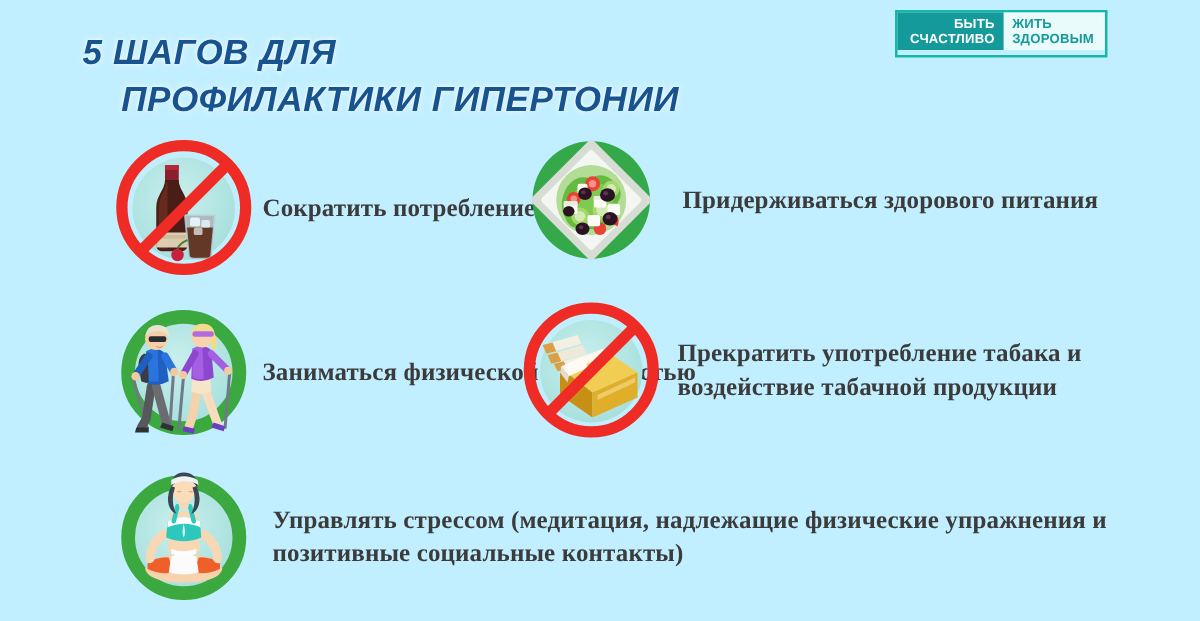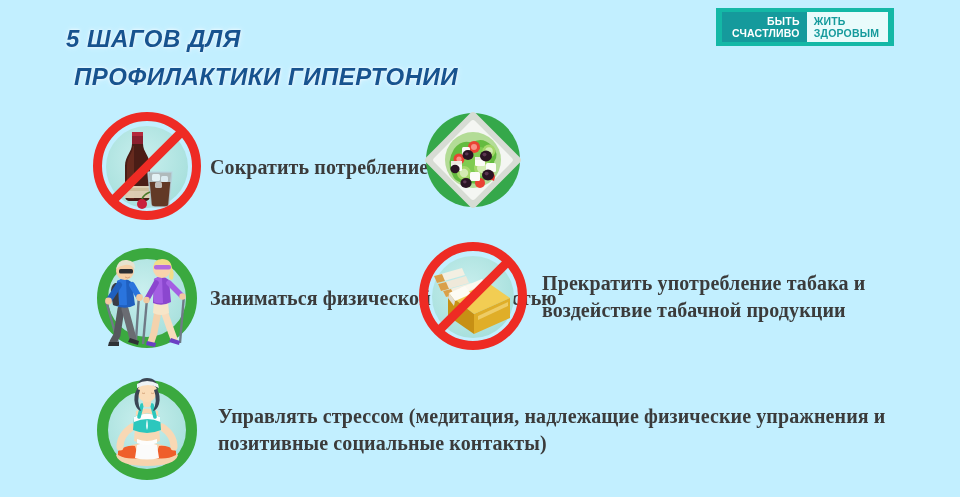--- a/index.html
+++ b/index.html
@@ -21,22 +21,22 @@
     height: 497px;
     background: #c2efff;
   }
 
   
   .logo {
     position: absolute;
     top: 8px;
     left: 716px;
     display: flex;
-    align-items: center;
-    border: 6px solid #14b8a6;
+    align-items: flex-start;
+    border: 2px solid #14b8a6;
     height: 38px;
     box-sizing: border-box;
   }
   .logo-left {
     background: #159a9c;
     color: #ffffff;
     padding: 3px 7px 3px 10px;
     display: flex;
     flex-direction: column;
     justify-content: center;
@@ -65,30 +65,30 @@
   
   .title {
     position: absolute;
     left: 66px;
     top: 4px;
     width: 640px;
     color: #17538f;
     font-family: "Liberation Sans", "DejaVu Sans", sans-serif;
     font-weight: bold;
     font-style: italic;
-    font-size: 24px;
+    font-size: 28px;
     line-height: 38px;
     letter-spacing: 0.5px;
     text-shadow:
       0 0 3px #ffffff,
       0 0 6px #dff5ff,
       1px 1px 0 #bfe8fb;
   }
   .title .line1 { display: block; }
-  .title .line2 { display: block; margin-left: 8px; }
+  .title .line2 { display: block; margin-left: 31px; }
 
   
   .item {
     position: absolute;
     display: flex;
     align-items: center;
   }
   .icon-wrap {
     position: relative;
     width: 110px;
@@ -253,20 +253,21 @@
         <ellipse cx="66.5" cy="49.6" rx="2" ry="1.8" fill="#5b3550"></ellipse>
         <ellipse cx="50" cy="50" rx="5.5" ry="5" fill="#2a1423"></ellipse>
         <ellipse cx="48.7" cy="48.8" rx="1.8" ry="1.6" fill="#5b3550"></ellipse>
         <ellipse cx="70" cy="70" rx="6" ry="5.4" fill="#2a1423"></ellipse>
         <ellipse cx="68.6" cy="68.6" rx="2" ry="1.8" fill="#5b3550"></ellipse>
         <ellipse cx="48" cy="78" rx="5.6" ry="5" fill="#2a1423"></ellipse>
         <ellipse cx="46.8" cy="76.8" rx="1.8" ry="1.6" fill="#5b3550"></ellipse>
         <ellipse cx="37" cy="64" rx="4.6" ry="4.2" fill="#2a1423"></ellipse>
       </svg>
     </div>
+    <div class="item-text">Придерживаться здорового питания</div>
   </div>
 
   <div class="item item-activity">
     <div class="icon-wrap">
       <div class="disc-teal"></div>
       <svg class="art" viewBox="0 0 110 110">
 
         <g>
 
           <line x1="14" y1="58" x2="26" y2="100" stroke="#6f7a86" stroke-width="2.4"></line>

